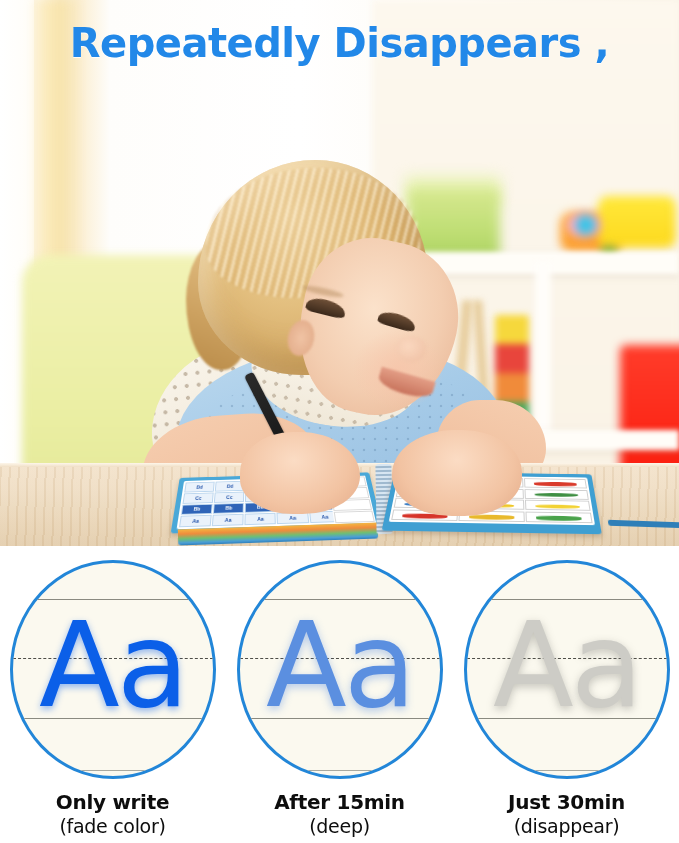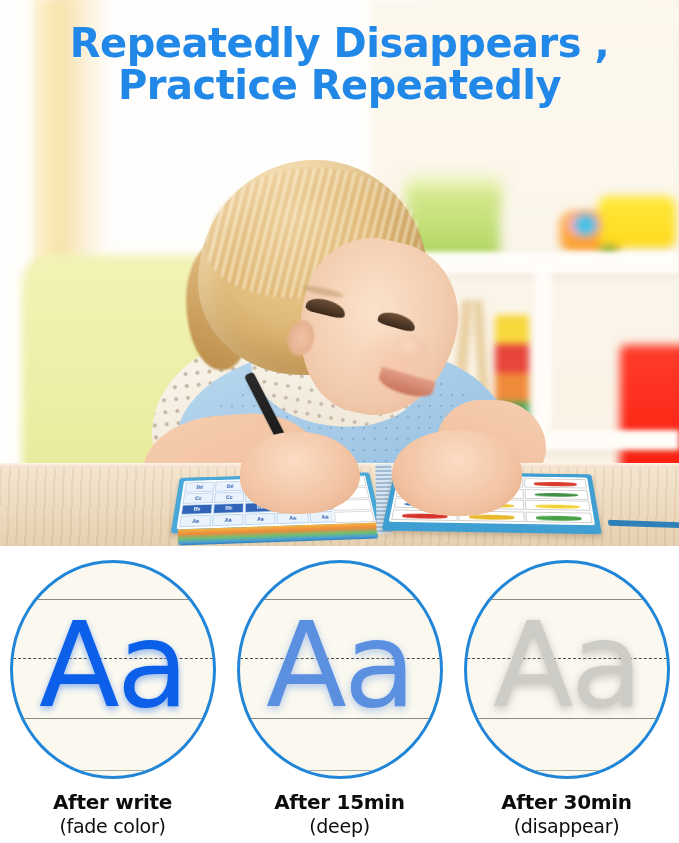--- a/index.html
+++ b/index.html
@@ -543,35 +543,34 @@
       
       
       
       
     </div>
   </div>
 
   <div class="header">
     <div class="headline">
       <span>Repeatedly Disappears ,</span>
-      <span class="l2">Practice Repeatedly</span>
     </div>
   </div>
 
   <div class="compare">
 
     <div class="col c1">
       <div class="circle">
         <div class="rule r1"></div>
         <div class="rule r2"></div>
         <div class="rule r3"></div>
         <div class="rule r4"></div>
         <div class="letters deep">Aa</div>
       </div>
-      <div class="cap">After write</div>
+      <div class="cap">Only write</div>
       <div class="sub">(fade color)</div>
     </div>
 
     <div class="col c2">
       <div class="circle">
         <div class="rule r1"></div>
         <div class="rule r2"></div>
         <div class="rule r3"></div>
         <div class="rule r4"></div>
         <div class="letters fade">Aa</div>
@@ -581,18 +580,18 @@
     </div>
 
     <div class="col c3">
       <div class="circle">
         <div class="rule r1"></div>
         <div class="rule r2"></div>
         <div class="rule r3"></div>
         <div class="rule r4"></div>
         <div class="letters gone">Aa</div>
       </div>
-      <div class="cap">After 30min</div>
+      <div class="cap">Just 30min</div>
       <div class="sub">(disappear)</div>
     </div>
 
   </div>
 </div>
 
 </body></html>

